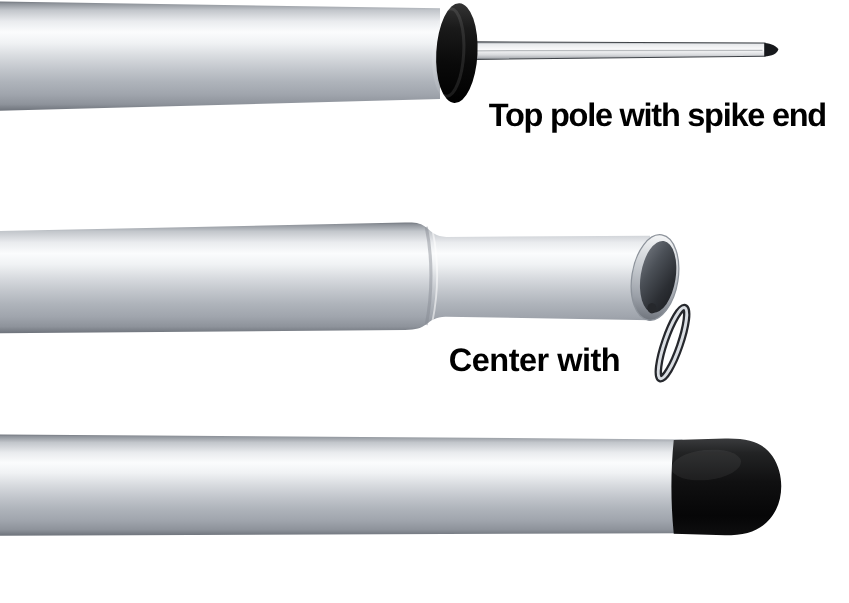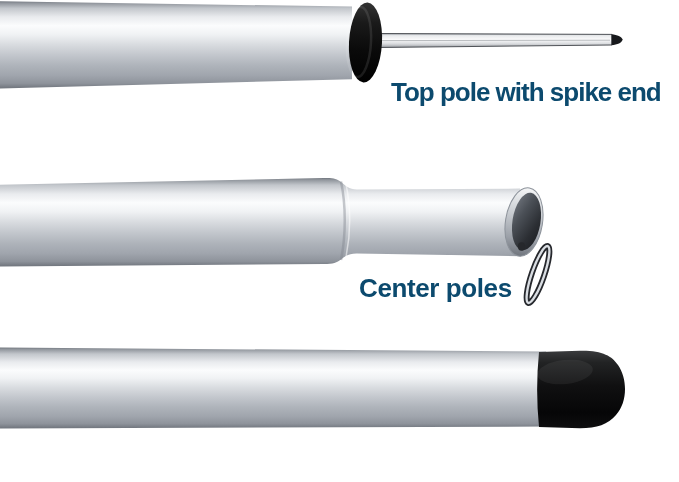--- a/index.html
+++ b/index.html
@@ -7,21 +7,21 @@
     position:relative;
     width:679px;height:482px;
     background:#ffffff;
     overflow:hidden;
     font-family:"Liberation Sans", sans-serif;
   }
   #pole-svg{position:absolute;left:0;top:0;}
   .label{
     position:absolute;
     font-weight:700;
-    color:#0c4a6e;
+    color:#000000;
     white-space:nowrap;
     line-height:1;
     font-size:26px;
   }
   #label-top   {left:391px;top:79px; letter-spacing:-1px;}
   #label-center{left:359px;top:275px;letter-spacing:-0.4px;}
   #label-end   {left:319px;top:447px;letter-spacing:-0.6px;}
 </style>
 </head>
 <body>
@@ -116,15 +116,15 @@
                C625,399 622,408 616,415
                C608,424.5 597,428.2 580,428.2
                L539,427
                C536.5,402 536.5,377 539,352 Z" fill="url(#gradCap)"></path>
       <ellipse cx="565" cy="372" rx="28" ry="12" fill="rgba(255,255,255,0.06)" transform="rotate(-6 565 372)"></ellipse>
     </g>
   </svg>
 
   <div id="label-top" class="label">Top pole with spike end</div>
 
-  <div id="label-center" class="label">Center poles</div>
+  <div id="label-center" class="label">Center with</div>
 
 </div>
 
 </body></html>

